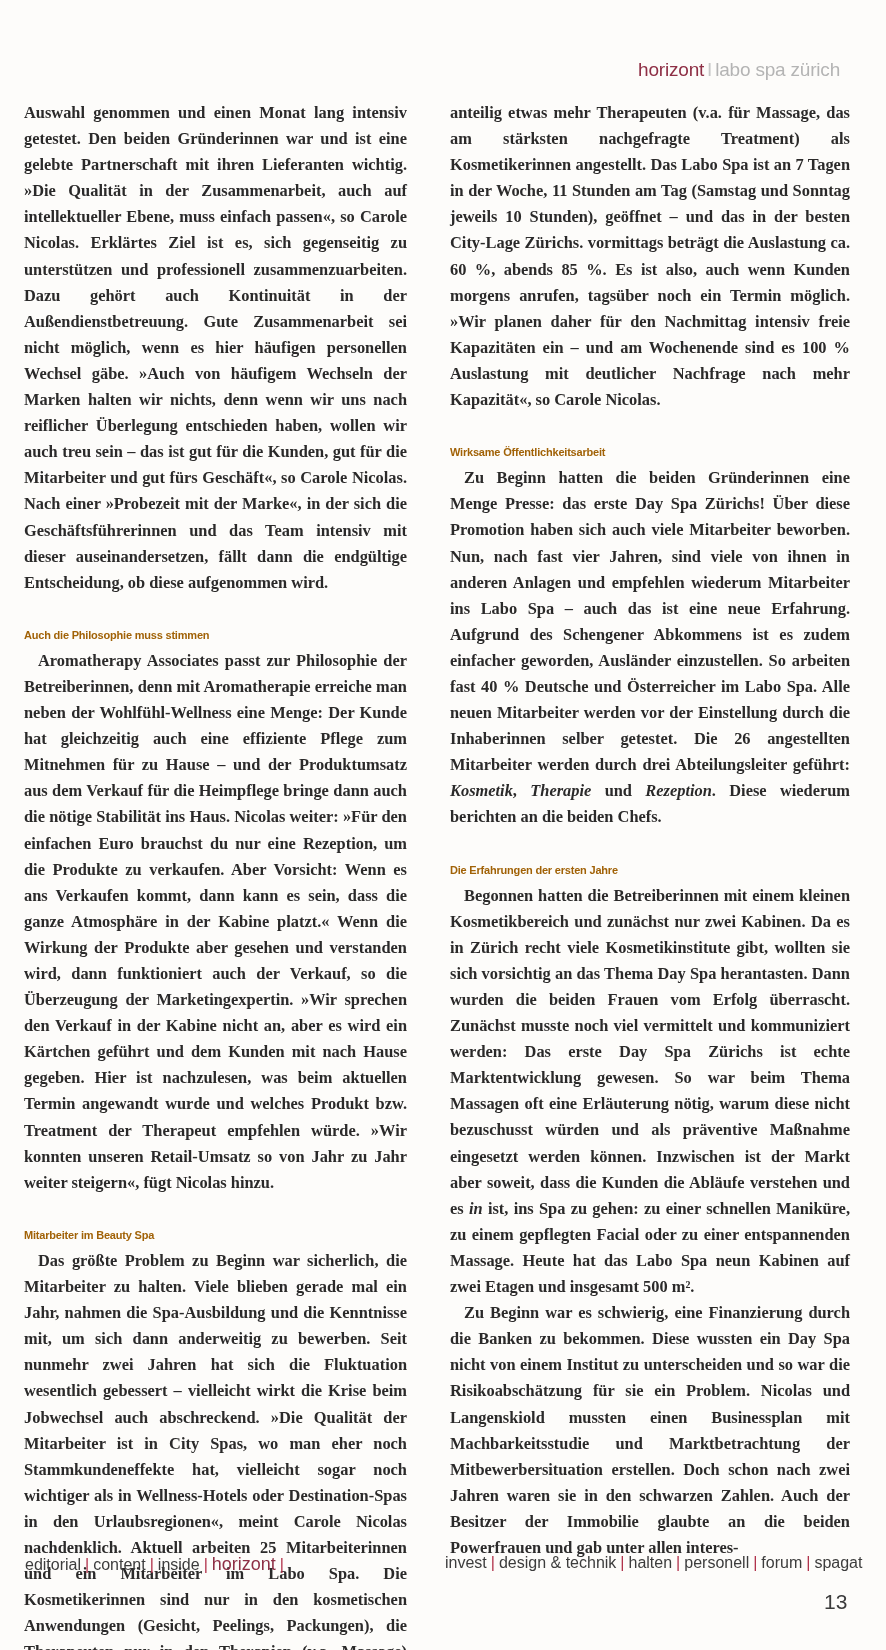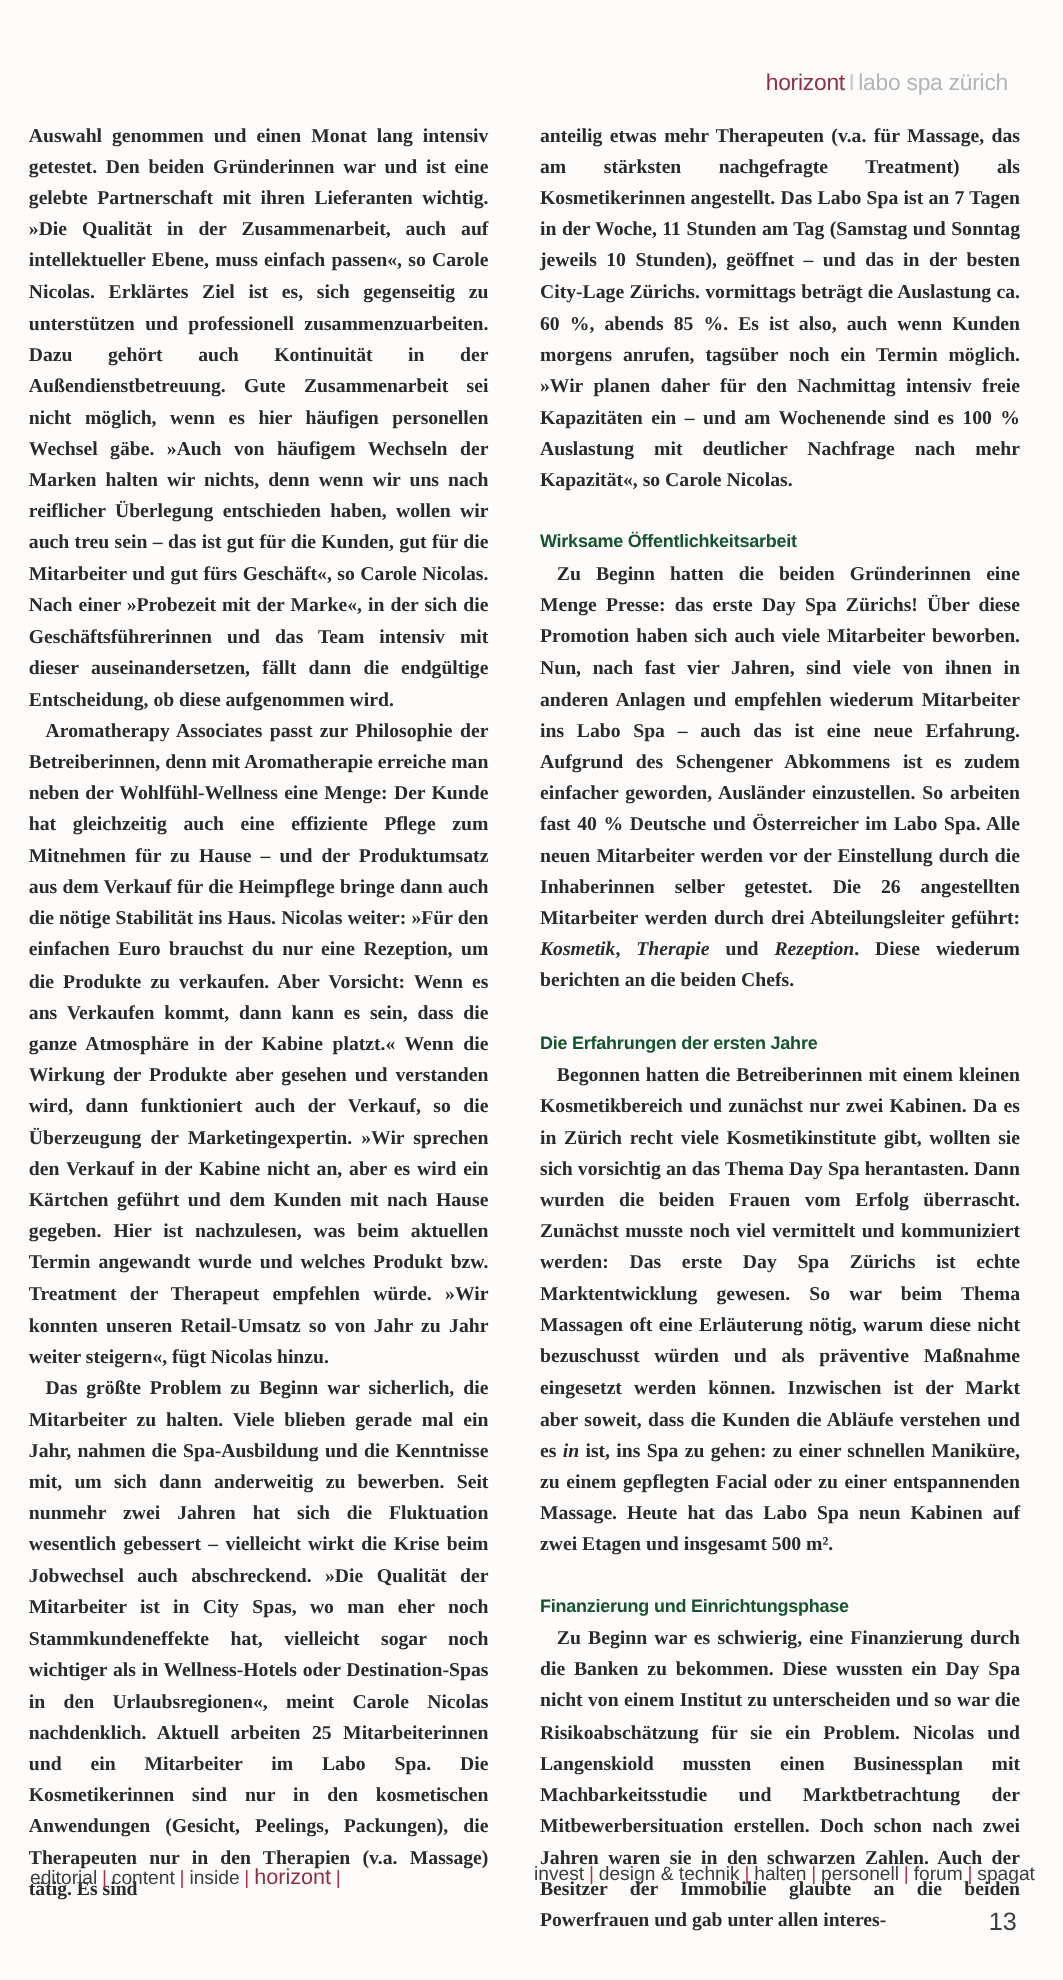--- a/index.html
+++ b/index.html
@@ -23,22 +23,22 @@
     font-size: 16.4px; line-height: 26.1px;
     text-align: justify;
     hyphens: manual;
   }
   .col-left { left: 24px; width: 383px; }
   .col-right { left: 450px; width: 400px; }
   .col p { margin: 0; font-weight: bold; }
   .col p.indent { text-indent: 14px; }
   .col h2 {
     font-family: "Liberation Sans", sans-serif;
-    font-weight: bold; font-size: 15px; line-height: 26.1px;
-    margin: 26px 0 0 0; color: #14532d; letter-spacing: -0.2px;
+    font-weight: bold; font-size: 11px; line-height: 26.1px;
+    margin: 26px 0 0 0; color: #a16207; letter-spacing: -0.2px;
   }
   .col em { font-style: italic; }
   .footer {
     position: absolute; top: 1554px;
     font-family: Liberation Sans, sans-serif;
     font-size: 16px; color: #3c3c3c;
   }
   .footer-left { left: 25px; }
   .footer-right { left: 445px; }
   .footer .bar { color: #b0304a; padding: 0 4px; }
@@ -51,31 +51,32 @@
 </style>
 </head>
 <body>
 
 <div class="running-head">
   <span class="section">horizont</span><span class="sep">I</span><span>labo spa zürich</span>
 </div>
 
 <div class="col col-left">
   <p>Auswahl genommen und einen Monat lang intensiv gete­stet. Den beiden Gründerinnen war und ist eine gelebte Partnerschaft mit ihren Lieferanten wichtig. »Die Qualität in der Zusammenarbeit, auch auf intellektueller Ebene, muss einfach passen«, so Carole Nicolas. Erklärtes Ziel ist es, sich gegenseitig zu unterstützen und professionell zu­sammenzuarbeiten. Dazu gehört auch Kontinuität in der Außendienstbetreuung. Gute Zusammenarbeit sei nicht möglich, wenn es hier häufigen personellen Wechsel gäbe. »Auch von häufigem Wechseln der Marken halten wir nichts, denn wenn wir uns nach reiflicher Überlegung ent­schieden haben, wollen wir auch treu sein – das ist gut für die Kunden, gut für die Mitarbeiter und gut fürs Geschäft«, so Carole Nicolas. Nach einer »Probezeit mit der Marke«, in der sich die Geschäftsführerinnen und das Team intensiv mit dieser auseinandersetzen, fällt dann die endgültige Entscheidung, ob diese aufgenommen wird.</p>
+  <h2>Auch die Philosophie muss stimmen</h2>
   <p class="indent">Aromatherapy Associates passt zur Philosophie der Be­treiberinnen, denn mit Aromatherapie erreiche man neben der Wohlfühl-Wellness eine Menge: Der Kunde hat gleich­zeitig auch eine effiziente Pflege zum Mitnehmen für zu Hause – und der Produktumsatz aus dem Verkauf für die Heimpflege bringe dann auch die nötige Stabilität ins Haus. Nicolas weiter: »Für den einfachen Euro brauchst du nur eine Rezeption, um die Produkte zu verkaufen. Aber Vorsicht: Wenn es ans Verkaufen kommt, dann kann es sein, dass die ganze Atmosphäre in der Kabine platzt.« Wenn die Wirkung der Produkte aber gesehen und verstan­den wird, dann funktioniert auch der Verkauf, so die Über­zeugung der Marketingexpertin. »Wir sprechen den Verkauf in der Kabine nicht an, aber es wird ein Kärtchen geführt und dem Kunden mit nach Hause gegeben. Hier ist nach­zulesen, was beim aktuellen Termin angewandt wurde und welches Produkt bzw. Treatment der Therapeut em­pfehlen würde. »Wir konnten unseren Retail-Umsatz so von Jahr zu Jahr weiter steigern«, fügt Nicolas hinzu.</p>
+  <h2>Mitarbeiter im Beauty Spa</h2>
   <p class="indent">Das größte Problem zu Beginn war sicherlich, die Mitar­beiter zu halten. Viele blieben gerade mal ein Jahr, nahmen die Spa-Ausbildung und die Kenntnisse mit, um sich dann anderweitig zu bewerben. Seit nunmehr zwei Jahren hat sich die Fluktuation wesentlich gebessert – vielleicht wirkt die Krise beim Jobwechsel auch abschreckend. »Die Qua­lität der Mitarbeiter ist in City Spas, wo man eher noch Stammkundeneffekte hat, vielleicht sogar noch wichtiger als in Wellness-Hotels oder Destination-Spas in den Ur­laubsregionen«, meint Carole Nicolas nachdenklich. Aktu­ell arbeiten 25 Mitarbeiterinnen und ein Mitarbeiter im La­bo Spa. Die Kosmetikerinnen sind nur in den kosmetischen Anwendungen (Gesicht, Peelings, Packungen), die Thera­peuten nur in den Therapien (v.a. Massage) tätig. Es sind</p>
 </div>
 
 <div class="col col-right">
   <p>anteilig etwas mehr Therapeuten (v.a. für Massage, das am stärksten nachgefragte Treatment) als Kosmetikerinnen angestellt. Das Labo Spa ist an 7 Tagen in der Woche, 11 Stunden am Tag (Samstag und Sonntag jeweils 10 Stun­den), geöffnet – und das in der besten City-Lage Zürichs. vormittags beträgt die Auslastung ca. 60 %, abends 85 %. Es ist also, auch wenn Kunden morgens anrufen, tagsüber noch ein Termin möglich. »Wir planen daher für den Nach­mittag intensiv freie Kapazitäten ein – und am Wochenen­de sind es 100 % Auslastung mit deutlicher Nachfrage nach mehr Kapazität«, so Carole Nicolas.</p>
   <h2>Wirksame Öffentlichkeitsarbeit</h2>
   <p class="indent"><span>Zu Beginn hatten die beiden Gründerinnen eine Menge Presse: das erste Day Spa Zürichs! Über diese Promotion haben sich auch viele Mitarbeiter beworben. Nun, nach fast vier Jahren, sind viele von ihnen in anderen Anlagen und empfehlen wiederum Mitarbeiter ins Labo Spa – auch das ist eine neue Erfahrung. Aufgrund des Schengener Ab­kommens ist es zudem einfacher geworden, Ausländer ein­zustellen. So arbeiten fast 40 % Deutsche und Österreicher im Labo Spa. Alle neuen Mitarbeiter werden vor der Ein­stellung durch die Inhaberinnen selber getestet. Die 26 an­gestellten Mitarbeiter werden durch drei Abteilungsleiter geführt: </span><em>Kosmetik</em><span>, </span><em>Therapie</em><span> und </span><em>Rezeption</em><span>. Diese wiederum berichten an die beiden Chefs.</span></p>
   <h2>Die Erfahrungen der ersten Jahre</h2>
   <p class="indent"><span>Begonnen hatten die Betreiberinnen mit einem kleinen Kosmetikbereich und zunächst nur zwei Kabinen. Da es in Zürich recht viele Kosmetikinstitute gibt, wollten sie sich vorsichtig an das Thema Day Spa herantasten. Dann wur­den die beiden Frauen vom Erfolg überrascht. Zunächst musste noch viel vermittelt und kommuniziert werden: Das erste Day Spa Zürichs ist echte Marktentwicklung ge­wesen. So war beim Thema Massagen oft eine Erläuterung nötig, warum diese nicht bezuschusst würden und als präventive Maßnahme eingesetzt werden können. Inzwi­schen ist der Markt aber soweit, dass die Kunden die Ab­läufe verstehen und es </span><em>in</em><span> ist, ins Spa zu gehen: zu einer schnellen Maniküre, zu einem gepflegten Facial oder zu ei­ner entspannenden Massage. Heute hat das Labo Spa neun Kabinen auf zwei Etagen und insgesamt 500 m².</span></p>
-  <h2>Finanzierung und Einrichtungsphase</h2>
   <p class="indent">Zu Beginn war es schwierig, eine Finanzierung durch die Banken zu bekommen. Diese wussten ein Day Spa nicht von einem Institut zu unterscheiden und so war die Risi­koabschätzung für sie ein Problem. Nicolas und Langenski­old mussten einen Businessplan mit Machbarkeitsstudie und Marktbetrachtung der Mitbewerbersituation erstel­len. Doch schon nach zwei Jahren waren sie in den schwarzen Zahlen. Auch der Besitzer der Immobilie glaub­te an die beiden Powerfrauen und gab unter allen interes-</p>
 </div>
 
 <div class="footer footer-left">
   <span>editorial</span><span class="bar">|</span><span>content</span><span class="bar">|</span><span>inside</span><span class="bar">|</span><span class="active">horizont</span><span class="bar">|</span>
 </div>
 
 <div class="footer footer-right">
   <span>invest</span><span class="bar">|</span><span>design &amp; technik</span><span class="bar">|</span><span>halten</span><span class="bar">|</span><span>personell</span><span class="bar">|</span><span>forum</span><span class="bar">|</span><span>spagat</span>
 </div>

